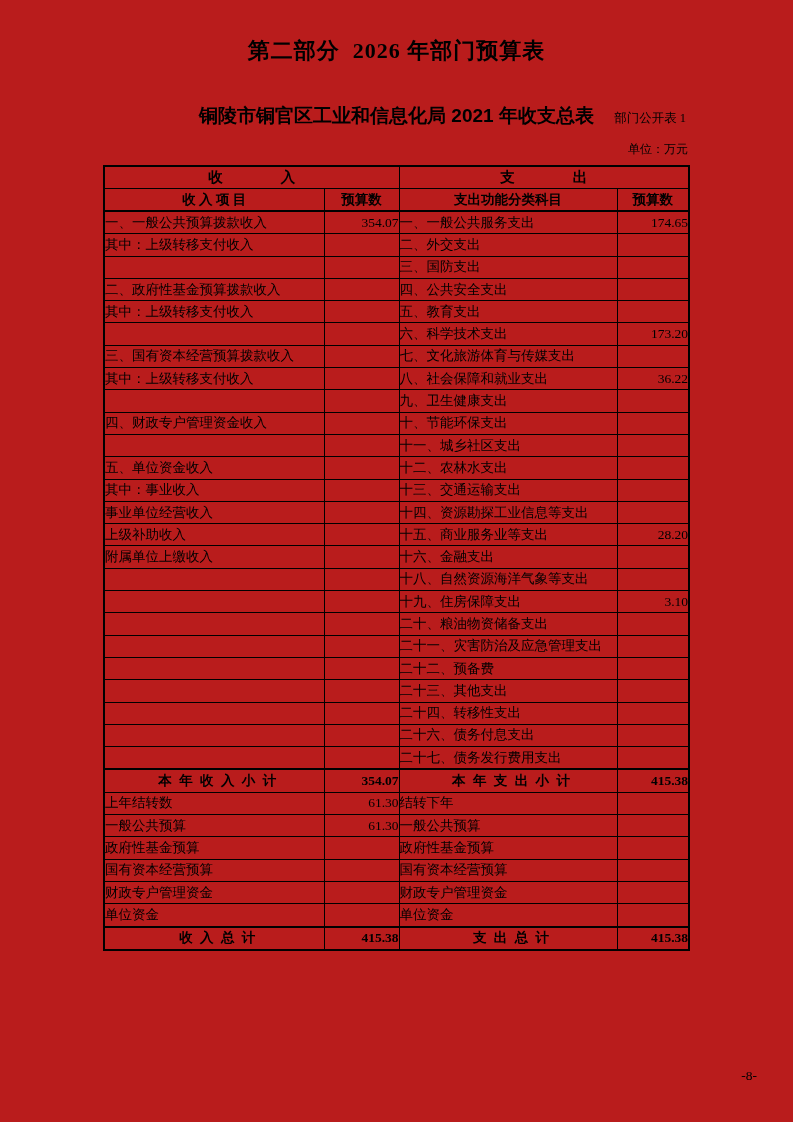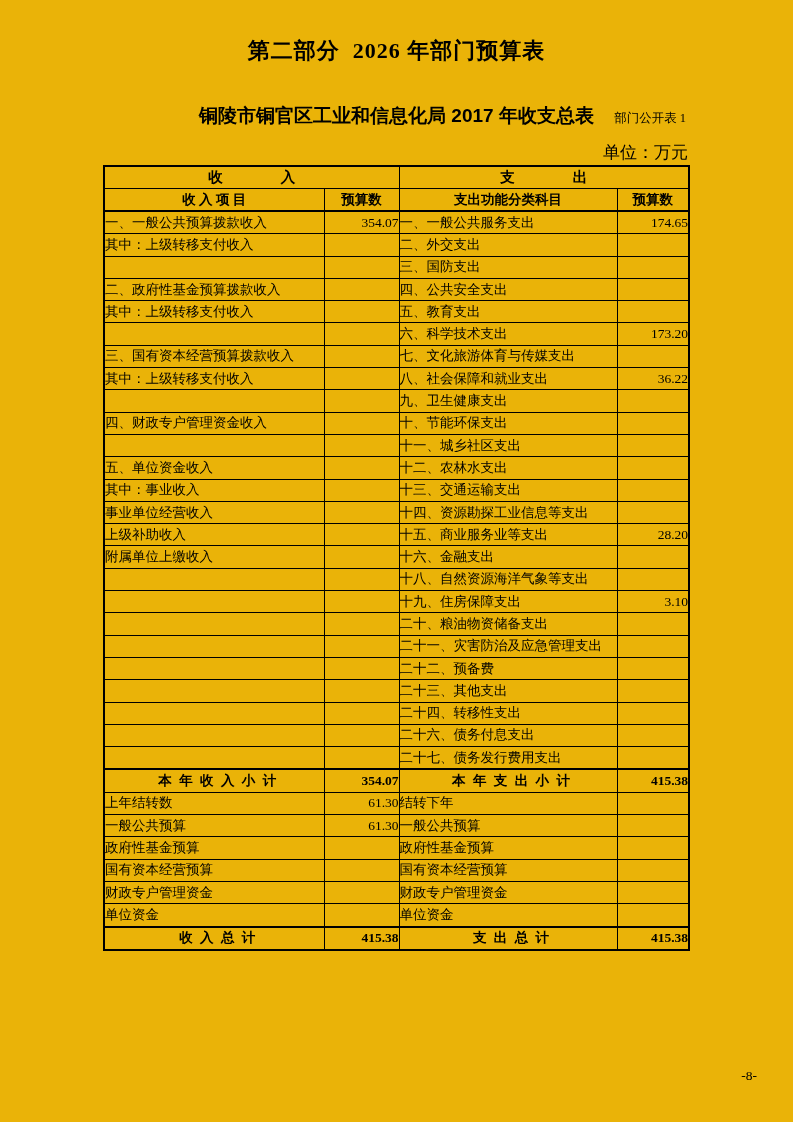--- a/index.html
+++ b/index.html
@@ -1,20 +1,20 @@
 <!DOCTYPE html>
 <html lang="zh"><head>
 <meta charset="utf-8">
 <style>
   html, body { margin: 0; padding: 0; background: #ffffff; }
   .page {
     position: relative;
     width: 793px;
     height: 1122px;
-    background: #eab308;
+    background: #b91c1c;
     color: #000000;
     font-family: "Liberation Serif", "DejaVu Serif", serif;
     overflow: hidden;
   }
   .part-title {
     position: absolute;
     top: 36px; left: 0; width: 100%;
     text-align: center;
     font-size: 22px;
     font-weight: bold;
@@ -33,21 +33,21 @@
     top: 103px; left: 0; width: 100%;
     text-align: center;
     font-size: 19px;
     font-weight: bold;
     font-family: "Liberation Sans", "DejaVu Sans", sans-serif;
     white-space: pre;
   }
   .unit-note {
     position: absolute;
     top: 141px; right: 105px;
-    font-size: 17px;
+    font-size: 12px;
     white-space: pre;
   }
   table.budget {
     position: absolute;
     top: 165px; left: 103px;
     width: 585px;
     border-collapse: collapse;
     table-layout: fixed;
     border: 2px solid #000;
   }
@@ -90,21 +90,21 @@
 </style>
 </head>
 <body>
 
 <div class="page">
 
   <div class="part-title">第二部分  2026 年部门预算表</div>
 
   <div class="table-label">部门公开表 1</div>
 
-  <div class="doc-title">铜陵市铜官区工业和信息化局 2017 年收支总表</div>
+  <div class="doc-title">铜陵市铜官区工业和信息化局 2021 年收支总表</div>
 
   <div class="unit-note">单位：万元</div>
 
   <table class="budget">
     <colgroup>
       <col style="width:220px">
       <col style="width:75px">
       <col style="width:218px">
       <col style="width:72px">
     </colgroup>

